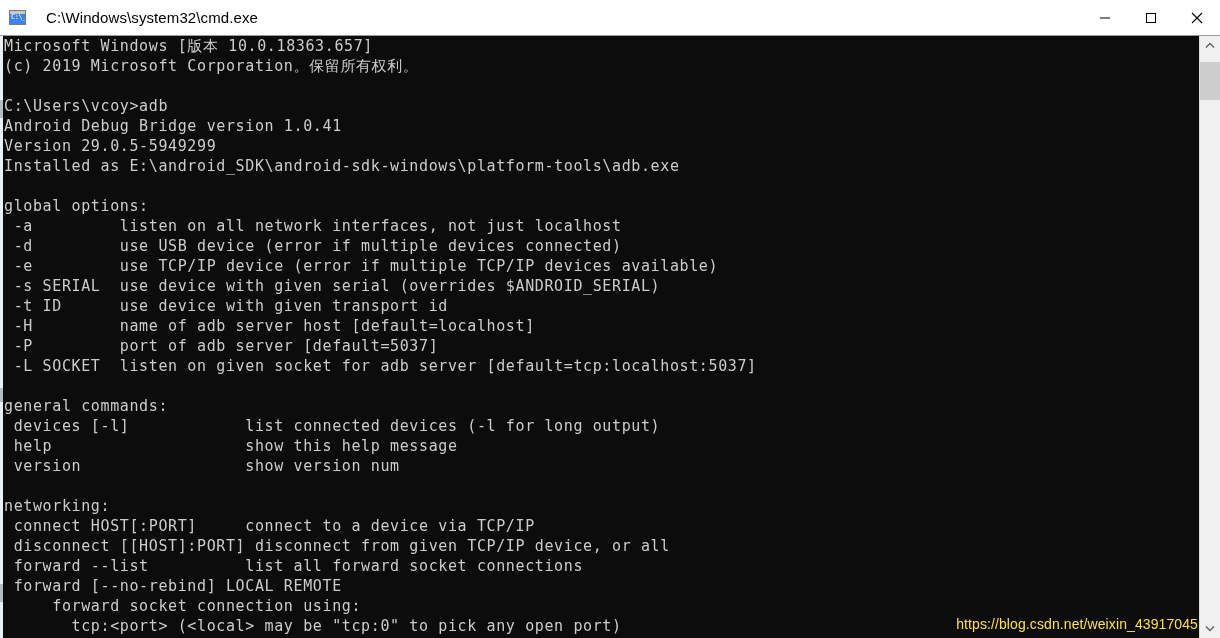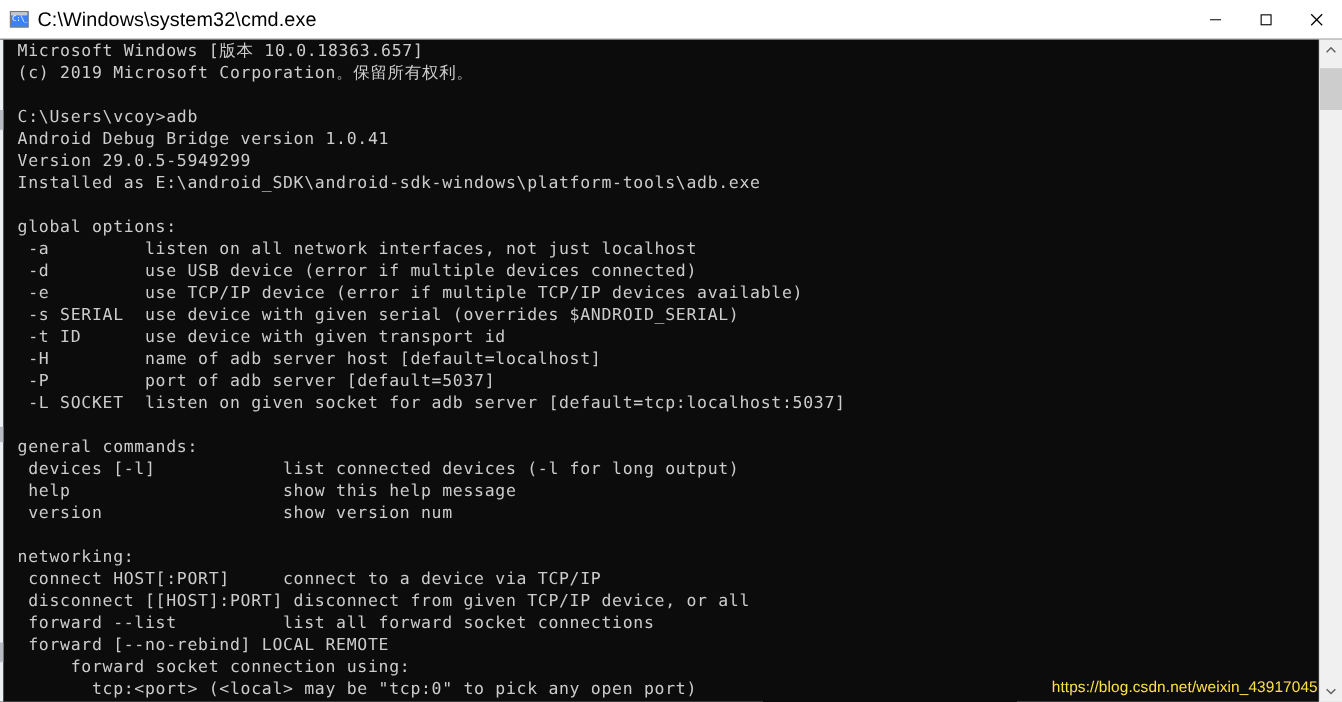--- a/index.html
+++ b/index.html
@@ -59,25 +59,26 @@
     top: 2px;
     font-family: "DejaVu Sans Mono", monospace;
     font-size: 7px;
     line-height: 9px;
     color: #ffffff;
     letter-spacing: -0.5px;
     white-space: nowrap;
   }
   #title-text {
     font-family: "Liberation Sans", sans-serif;
-    font-size: 18px;
+    font-size: 15px;
     color: #000000;
     line-height: 36px;
     white-space: nowrap;
     letter-spacing: 0.1px;
+    margin-left: 12px;
   }
   .win-buttons {
     position: absolute;
     right: 0;
     top: 0;
     height: 35px;
     display: flex;
   }
   .win-btn {
     width: 46px;
@@ -125,21 +126,20 @@
     font-family: "DejaVu Sans Mono", "Liberation Mono", monospace;
     font-size: 15px;
     line-height: 20px;
     color: #cccccc;
     white-space: pre;
     letter-spacing: 0.62px;
   }
   #console-text .line {
     height: 20px;
     white-space: pre;
-    padding-left: 12px;
   }
 
   
   #watermark {
     position: absolute;
     right: 22px;
     bottom: 6px;
     font-family: "Liberation Sans", sans-serif;
     font-size: 14px;
     color: #fde047;

